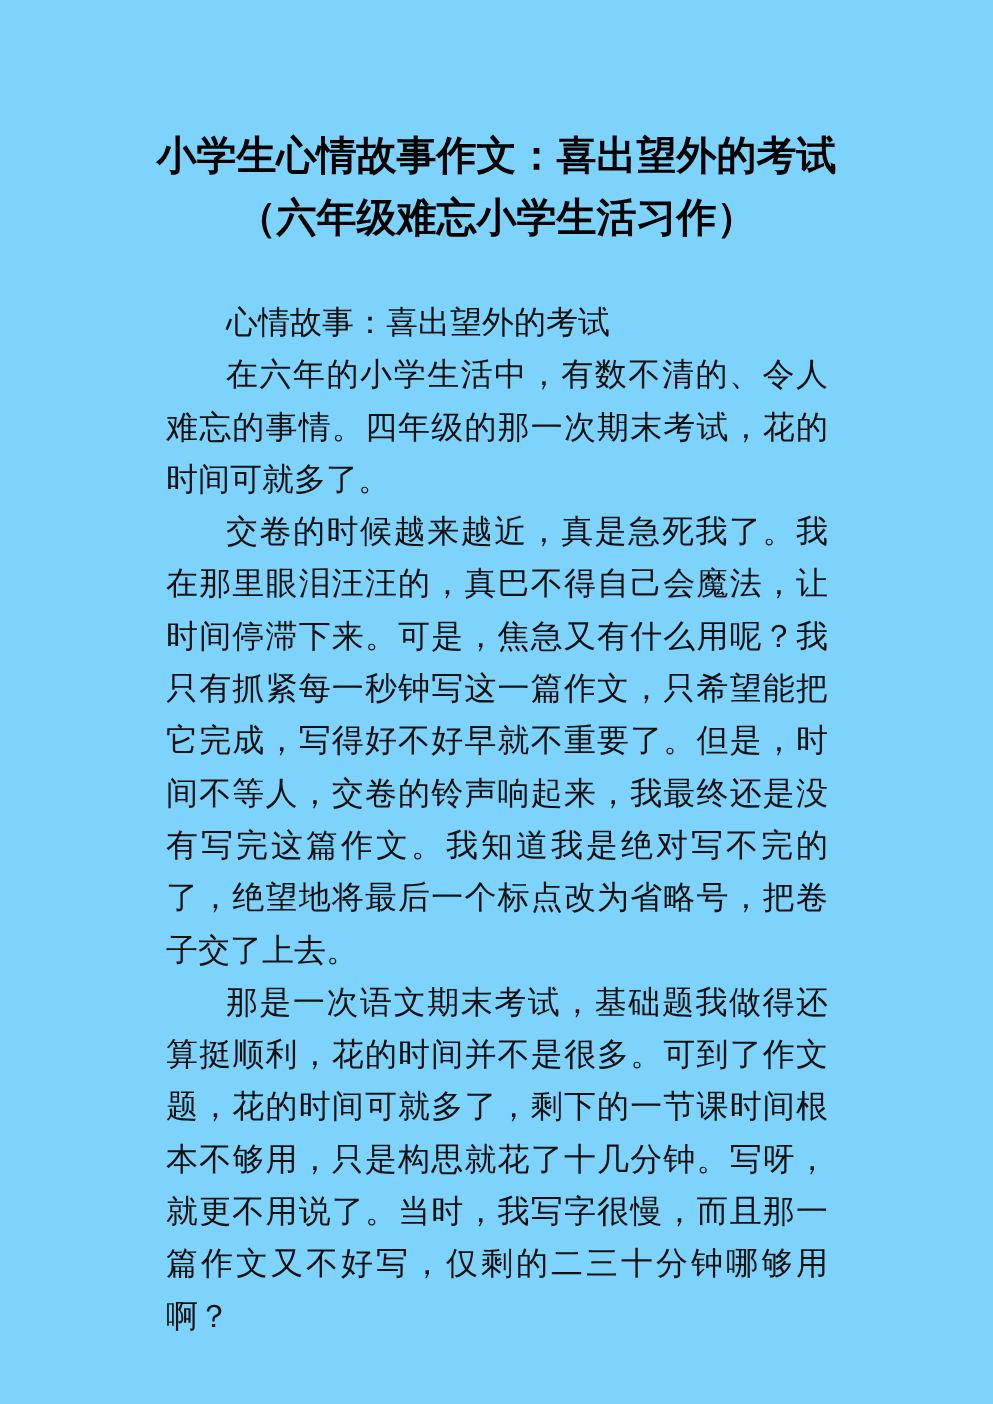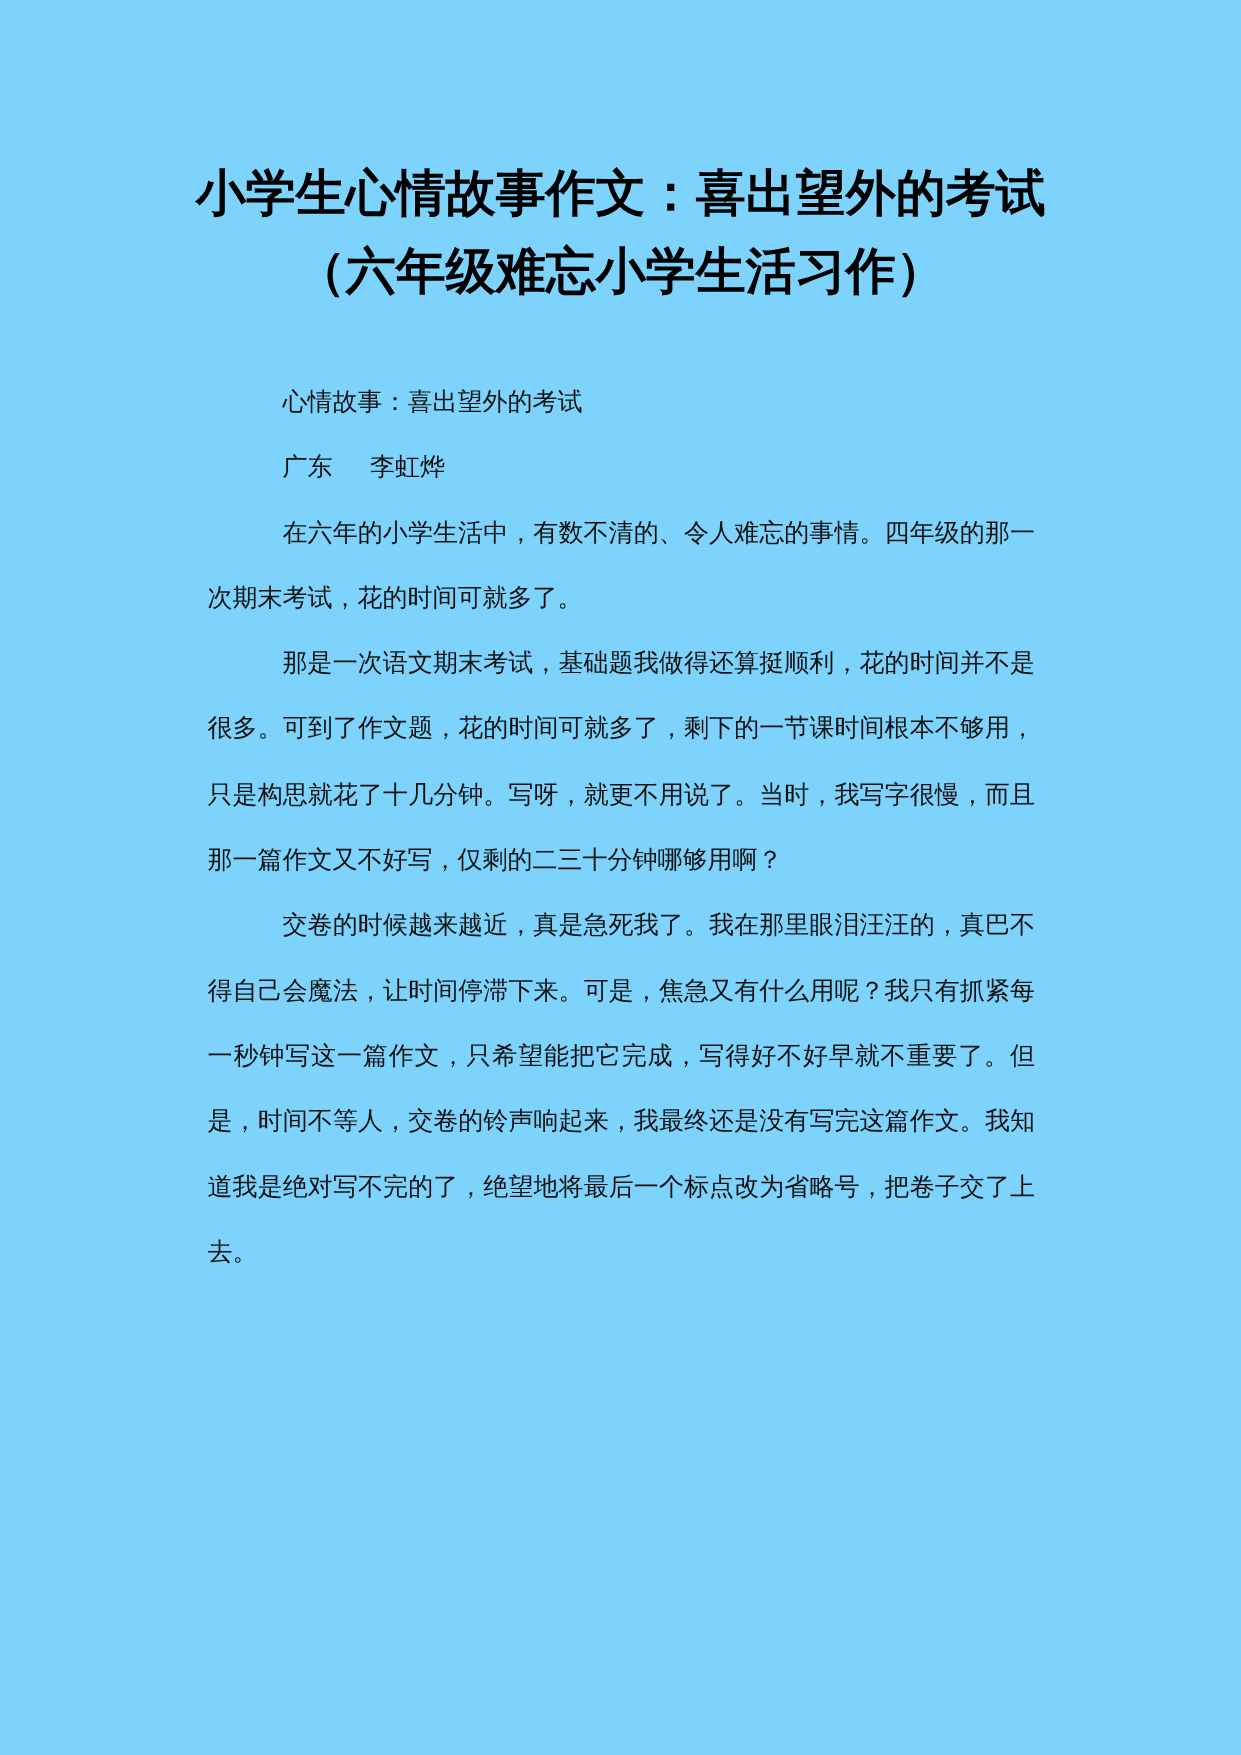--- a/index.html
+++ b/index.html
@@ -8,33 +8,32 @@
   .title {
     position: absolute; left: 140px; top: 124px; width: 713px;
     text-align: center;
     font-family: "DejaVu Sans", "Liberation Sans", sans-serif;
     font-weight: bold; font-size: 40px; line-height: 62px;
     color: #000; letter-spacing: 0px;
   }
   .body {
     position: absolute; left: 166px; top: 296px; width: 662px;
     font-family: Liberation Serif, serif;
-    font-size: 20px; line-height: 52.3px; color: #111;
+    font-size: 32px; line-height: 52.3px; color: #111;
     text-align: justify;
   }
   .body p { margin: 0; text-indent: 60px; }
   .body p.line { text-indent: 60px; }
   .author .sep { display: inline-block; width: 30px; }
 </style>
 </head>
 <body>
 
 <div class="page">
   <div class="title">小学生心情故事作文：喜出望外的考试（六年级难忘小学生活习作）</div>
 
   <div class="body">
     <p class="line">心情故事：喜出望外的考试</p>
-    <p class="line author"><span>广东</span><span class="sep"></span><span>李虹烨</span></p>
     <p>在六年的小学生活中，有数不清的、令人难忘的事情。四年级的那一次期末考试，花的时间可就多了。</p>
+    <p>交卷的时候越来越近，真是急死我了。我在那里眼泪汪汪的，真巴不得自己会魔法，让时间停滞下来。可是，焦急又有什么用呢？我只有抓紧每一秒钟写这一篇作文，只希望能把它完成，写得好不好早就不重要了。但是，时间不等人，交卷的铃声响起来，我最终还是没有写完这篇作文。我知道我是绝对写不完的了，绝望地将最后一个标点改为省略号，把卷子交了上去。</p>
     <p>那是一次语文期末考试，基础题我做得还算挺顺利，花的时间并不是很多。可到了作文题，花的时间可就多了，剩下的一节课时间根本不够用，只是构思就花了十几分钟。写呀，就更不用说了。当时，我写字很慢，而且那一篇作文又不好写，仅剩的二三十分钟哪够用啊？</p>
-    <p>交卷的时候越来越近，真是急死我了。我在那里眼泪汪汪的，真巴不得自己会魔法，让时间停滞下来。可是，焦急又有什么用呢？我只有抓紧每一秒钟写这一篇作文，只希望能把它完成，写得好不好早就不重要了。但是，时间不等人，交卷的铃声响起来，我最终还是没有写完这篇作文。我知道我是绝对写不完的了，绝望地将最后一个标点改为省略号，把卷子交了上去。</p>
   </div>
 </div>
 
 </body></html>

